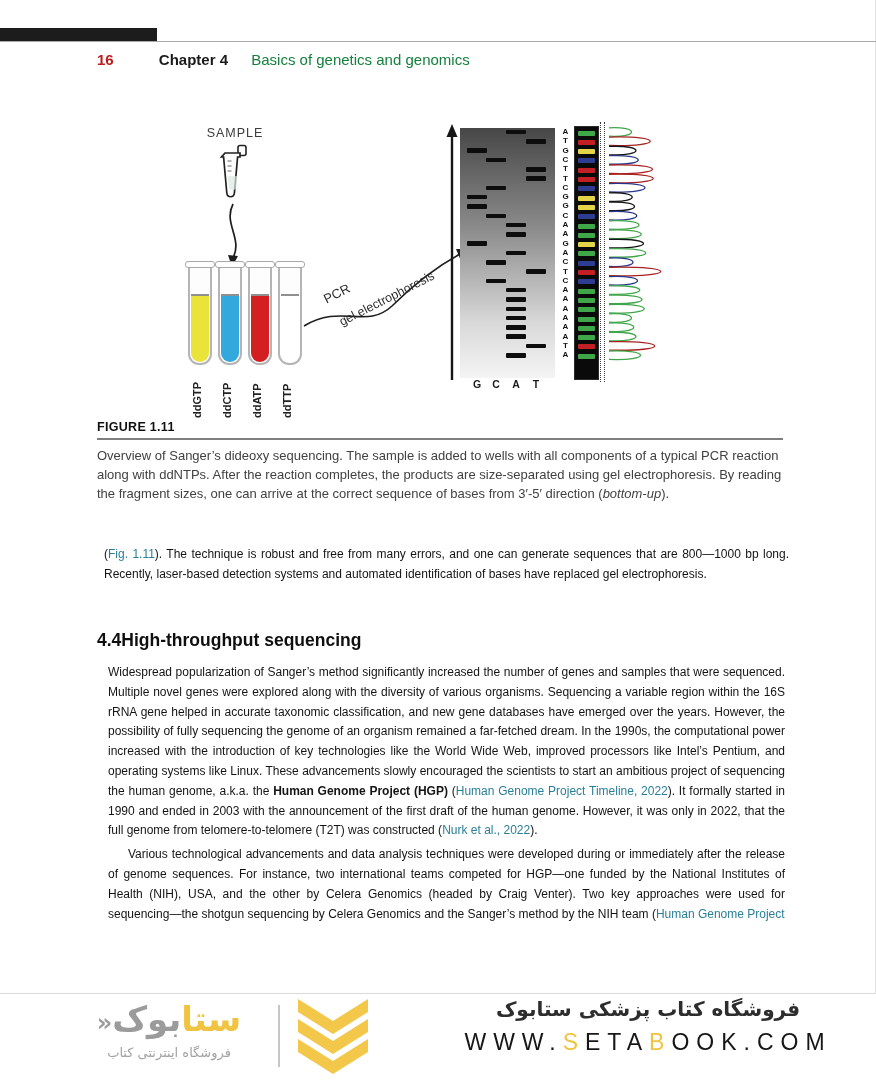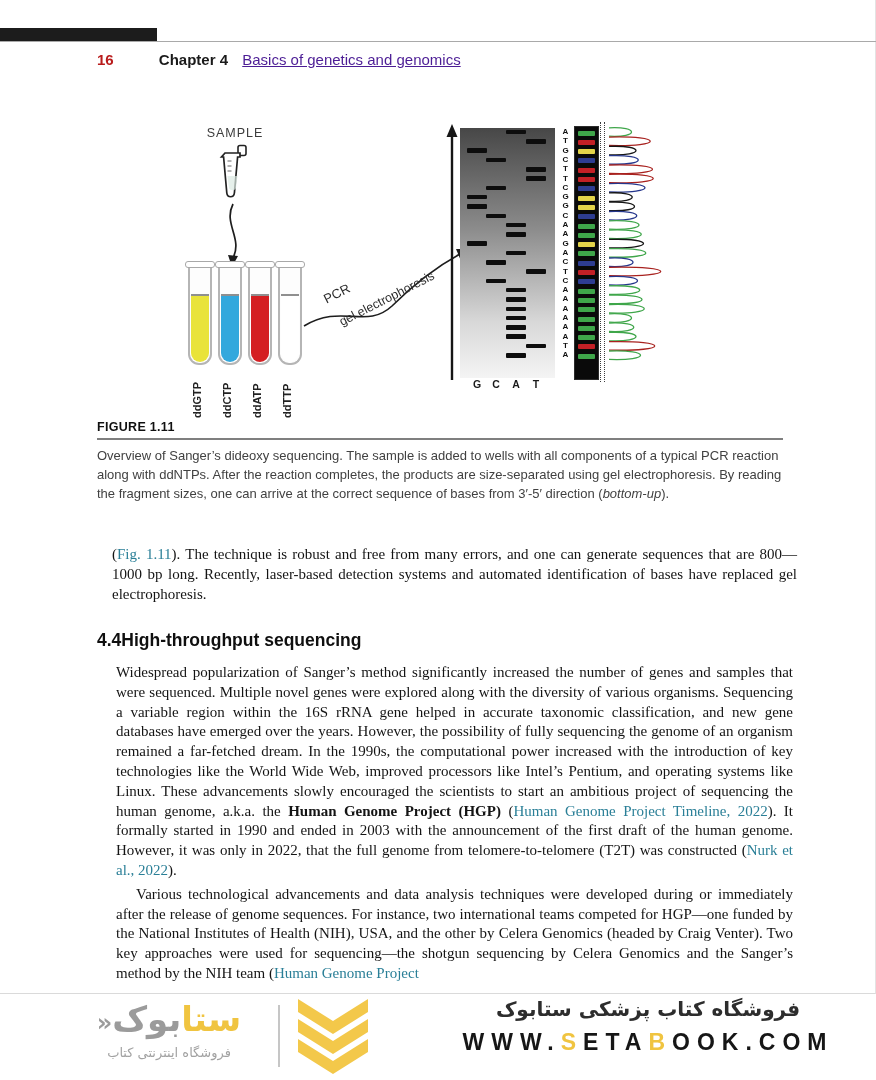--- a/index.html
+++ b/index.html
@@ -6,21 +6,21 @@
   .page{position:relative;width:876px;height:1080px;background:#fff;overflow:hidden;
         font-family:"Liberation Sans",sans-serif;}
   .scan-edge{position:absolute;left:0;top:0;width:875px;height:993px;
              border-right:1px solid #e3e3e3;border-bottom:1px solid #dadada;pointer-events:none;}
   
   .topbar{position:absolute;left:0;top:28px;width:157px;height:14px;background:#1c1c1c;}
   .header-rule{position:absolute;left:0;top:41px;width:876px;border-top:1.5px solid #a9a9a9;}
   .header{position:absolute;left:97px;top:51px;width:700px;font-size:15px;}
   .pgnum{font-weight:bold;color:#b91c1c;}
   .chap{font-weight:bold;color:#1a1a1a;margin-left:41px;}
-  .chap-sub{color:#4c1d95;margin-left:10px;text-decoration:underline;}
+  .chap-sub{color:#15803d;margin-left:19px;}
   
   .figure{position:absolute;left:95px;top:118px;width:625px;height:300px;}
   .sample-label{position:absolute;left:100px;top:8px;width:80px;text-align:center;
                 font-size:12.5px;letter-spacing:1px;color:#3c3c3c;}
   .microtube{position:absolute;left:122px;top:26px;}
   .arrow1{position:absolute;left:118px;top:84px;}
   .tubes{position:absolute;left:93px;top:145px;display:flex;gap:6px;}
   .tube-unit{width:24px;position:relative;}
   .tube{position:relative;width:20px;height:100px;border:2px solid #b5b5b5;border-top:none;
         border-radius:0 0 11px 11px;background:#fdfdfd;}
@@ -50,22 +50,22 @@
         border:1px solid #2c2c2c;}
   .cbar{position:absolute;left:3px;right:3px;height:5px;border-radius:1px;}
   .dotline{position:absolute;top:4px;height:260px;border-left:1.5px dotted #3d3d3d;}
   .trace{position:absolute;left:511px;top:0;}
   
   .caption{position:absolute;left:97px;top:420px;width:686px;}
   .cap-label{font-size:12.5px;font-weight:bold;color:#101010;letter-spacing:.3px;}
   .cap-rule{border:none;border-top:2px solid #7f7f7f;margin:4px 0 6px 0;}
   .cap-text{font-size:13px;line-height:19px;color:#414141;}
   
-  .bodytext{position:absolute;left:112px;width:685px;font-family:Liberation Serif, serif;
-        font-size:15px;line-height:19.8px;color:#141414;text-align:justify;}
+  .bodytext{position:absolute;left:104px;width:685px;font-family:Liberation Sans, sans-serif;
+        font-size:12px;line-height:19.8px;color:#141414;text-align:justify;}
   .para1{top:545px;}
   .section-heading{position:absolute;left:97px;top:630px;font-size:17.5px;font-weight:bold;color:#0f0f0f;}
   .sec-num{margin-right:0;}
   .paras23{top:659px;}
   .paras23 p{margin:4px;}
   .paras23 p.indent{text-indent:20px;}
   .link{color:#2a7f97;}
   .b{font-weight:bold;}
   .i{font-style:italic;}
   
@@ -76,21 +76,21 @@
   .wordmark{position:absolute;left:0;right:108px;top:2px;text-align:center;direction:rtl;
         font-size:34px;font-weight:bold;font-family:"DejaVu Sans",sans-serif;line-height:40px;}
   .wm-accent{}
   .wm-gray{}
   .wm-guill{font-size:24px;}
   .tagline{position:absolute;left:0;right:108px;top:48px;text-align:center;direction:rtl;
         font-size:13px;color:#a2a2a2;font-family:"DejaVu Sans",sans-serif;}
   .footer-right{position:absolute;left:430px;top:2px;width:436px;text-align:center;}
   .store-title{direction:rtl;font-size:20px;font-weight:600;color:#2d2d2d;
         font-family:"DejaVu Sans",sans-serif;}
-  .site-url{margin-top:8px;font-size:23px;font-weight:bold;letter-spacing:7px;color:#161616;}
+  .site-url{margin-top:8px;font-size:23px;font-weight:normal;letter-spacing:7px;color:#161616;}
 </style>
 </head>
 <body>
 
 <div class="page">
   <div class="scan-edge"></div>
 
   <div class="topbar"></div>
   <div class="header-rule"></div>
   <div class="header">

